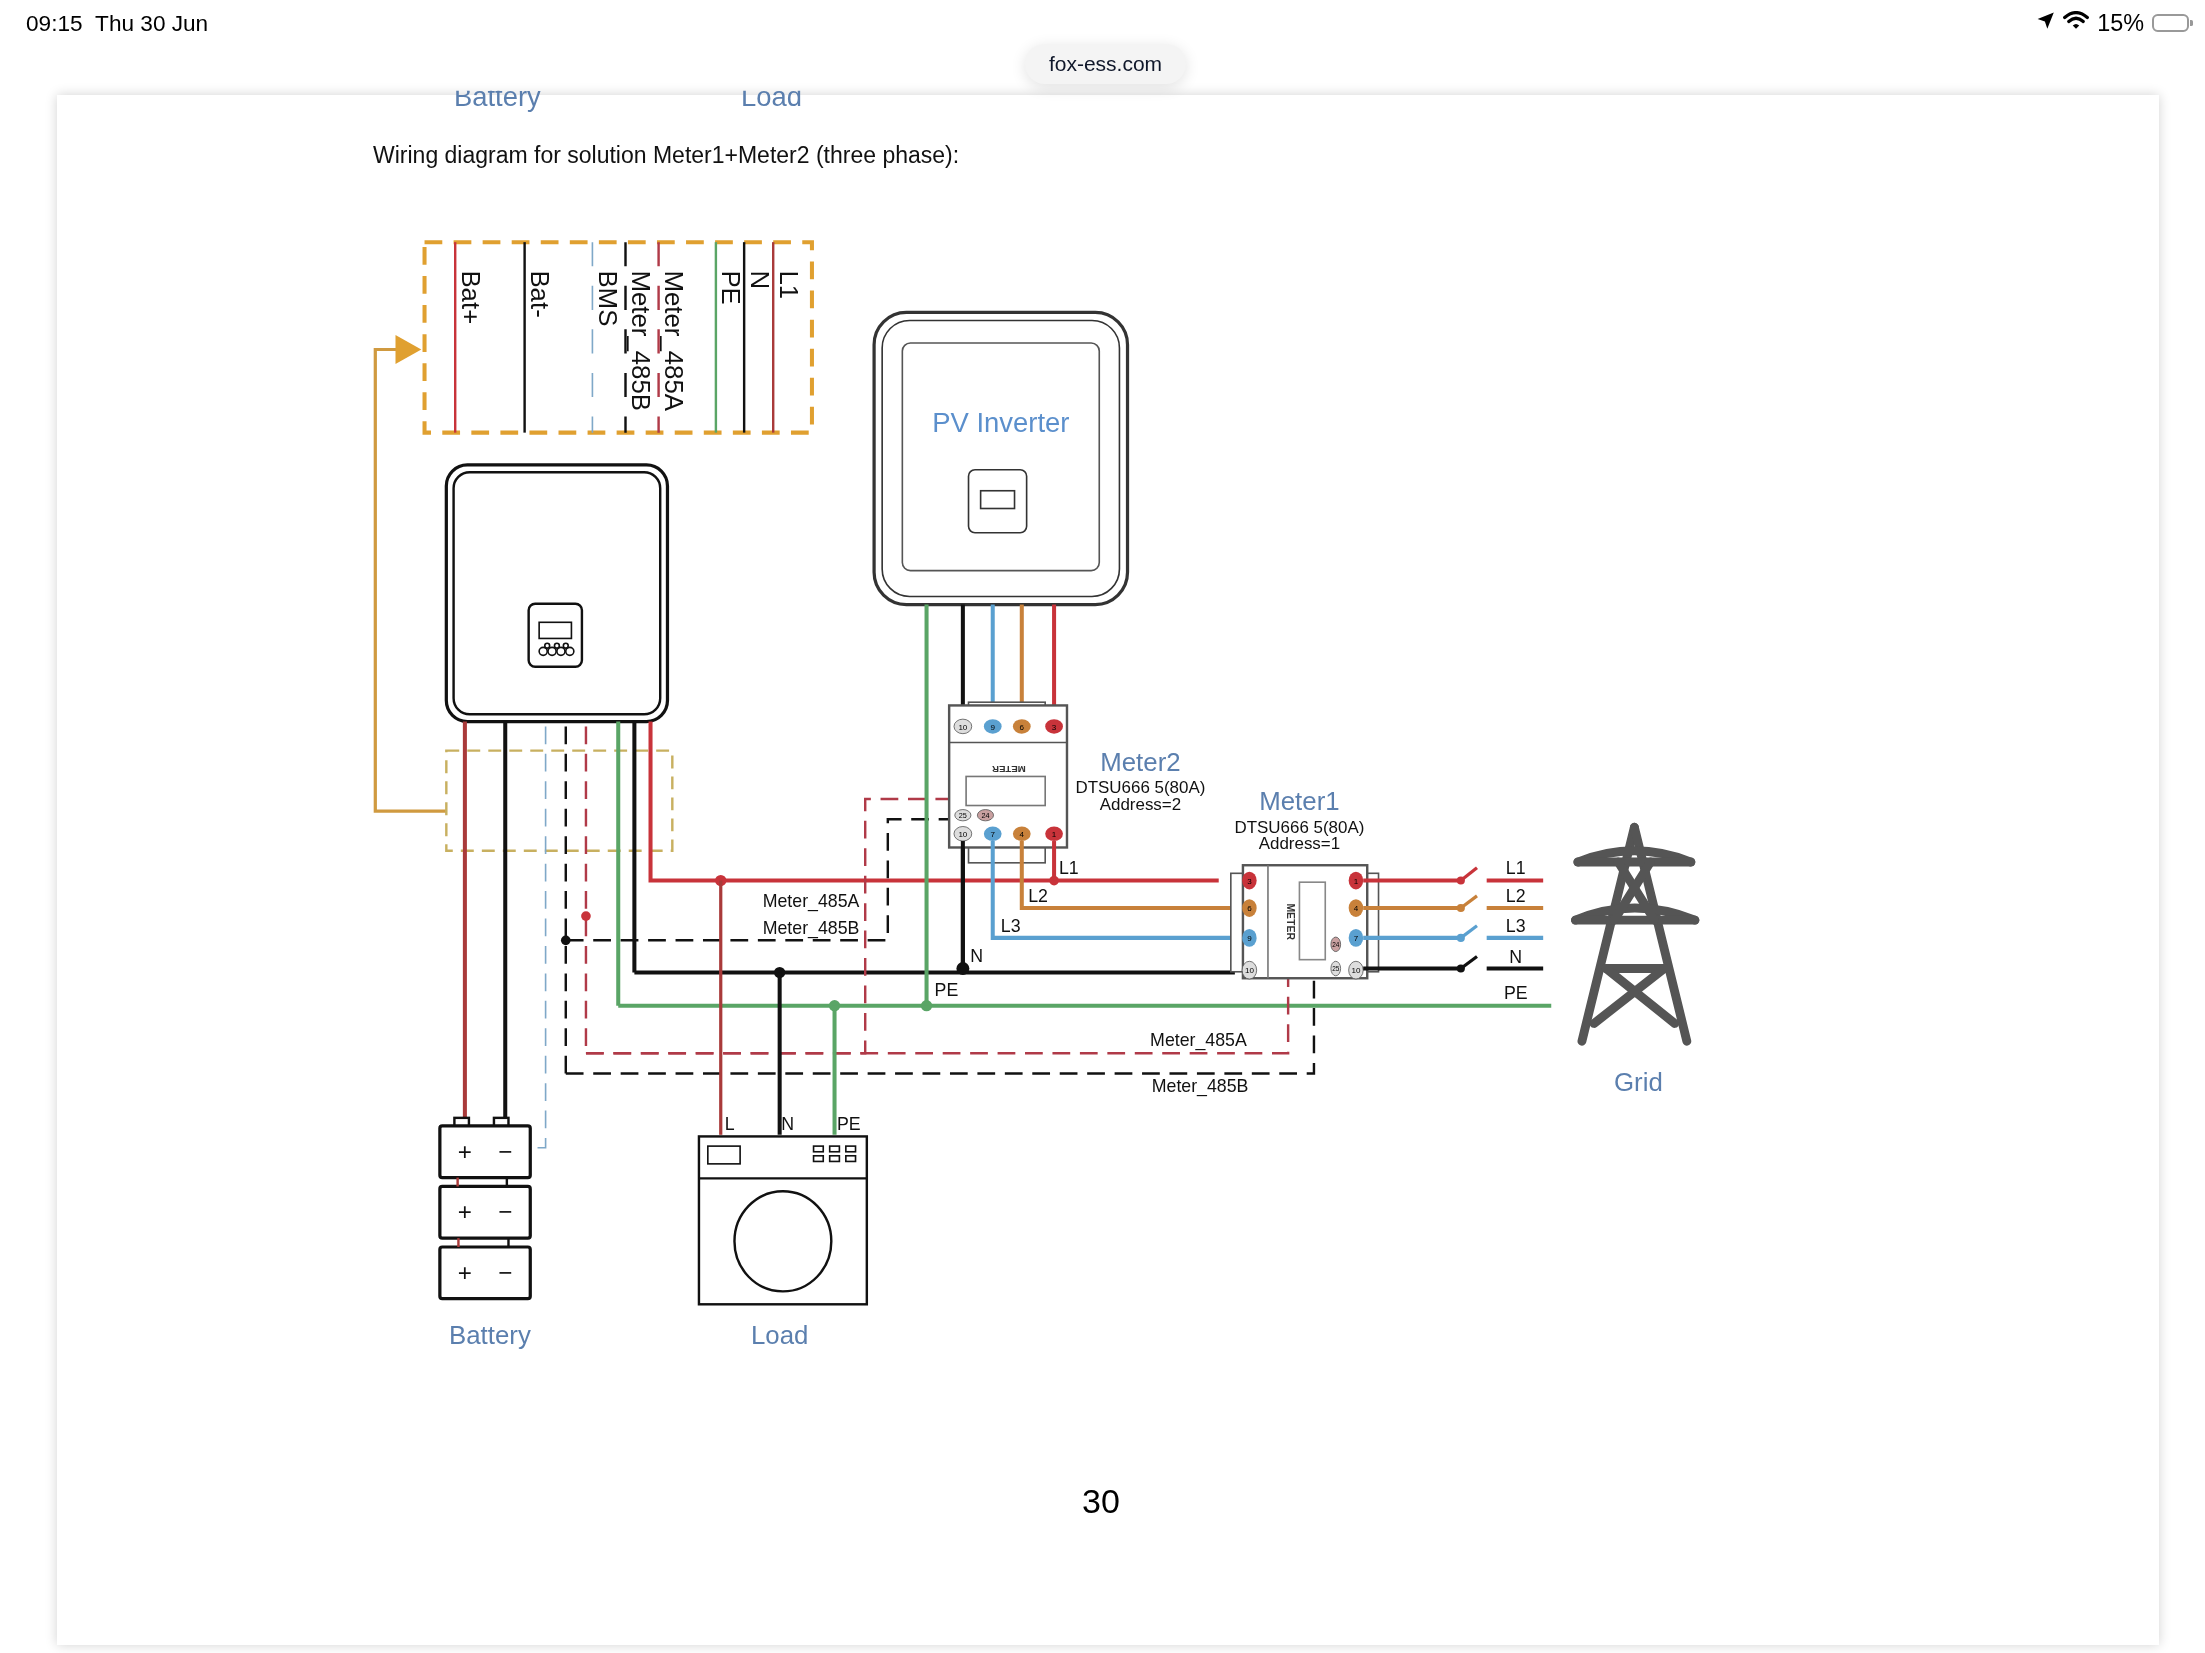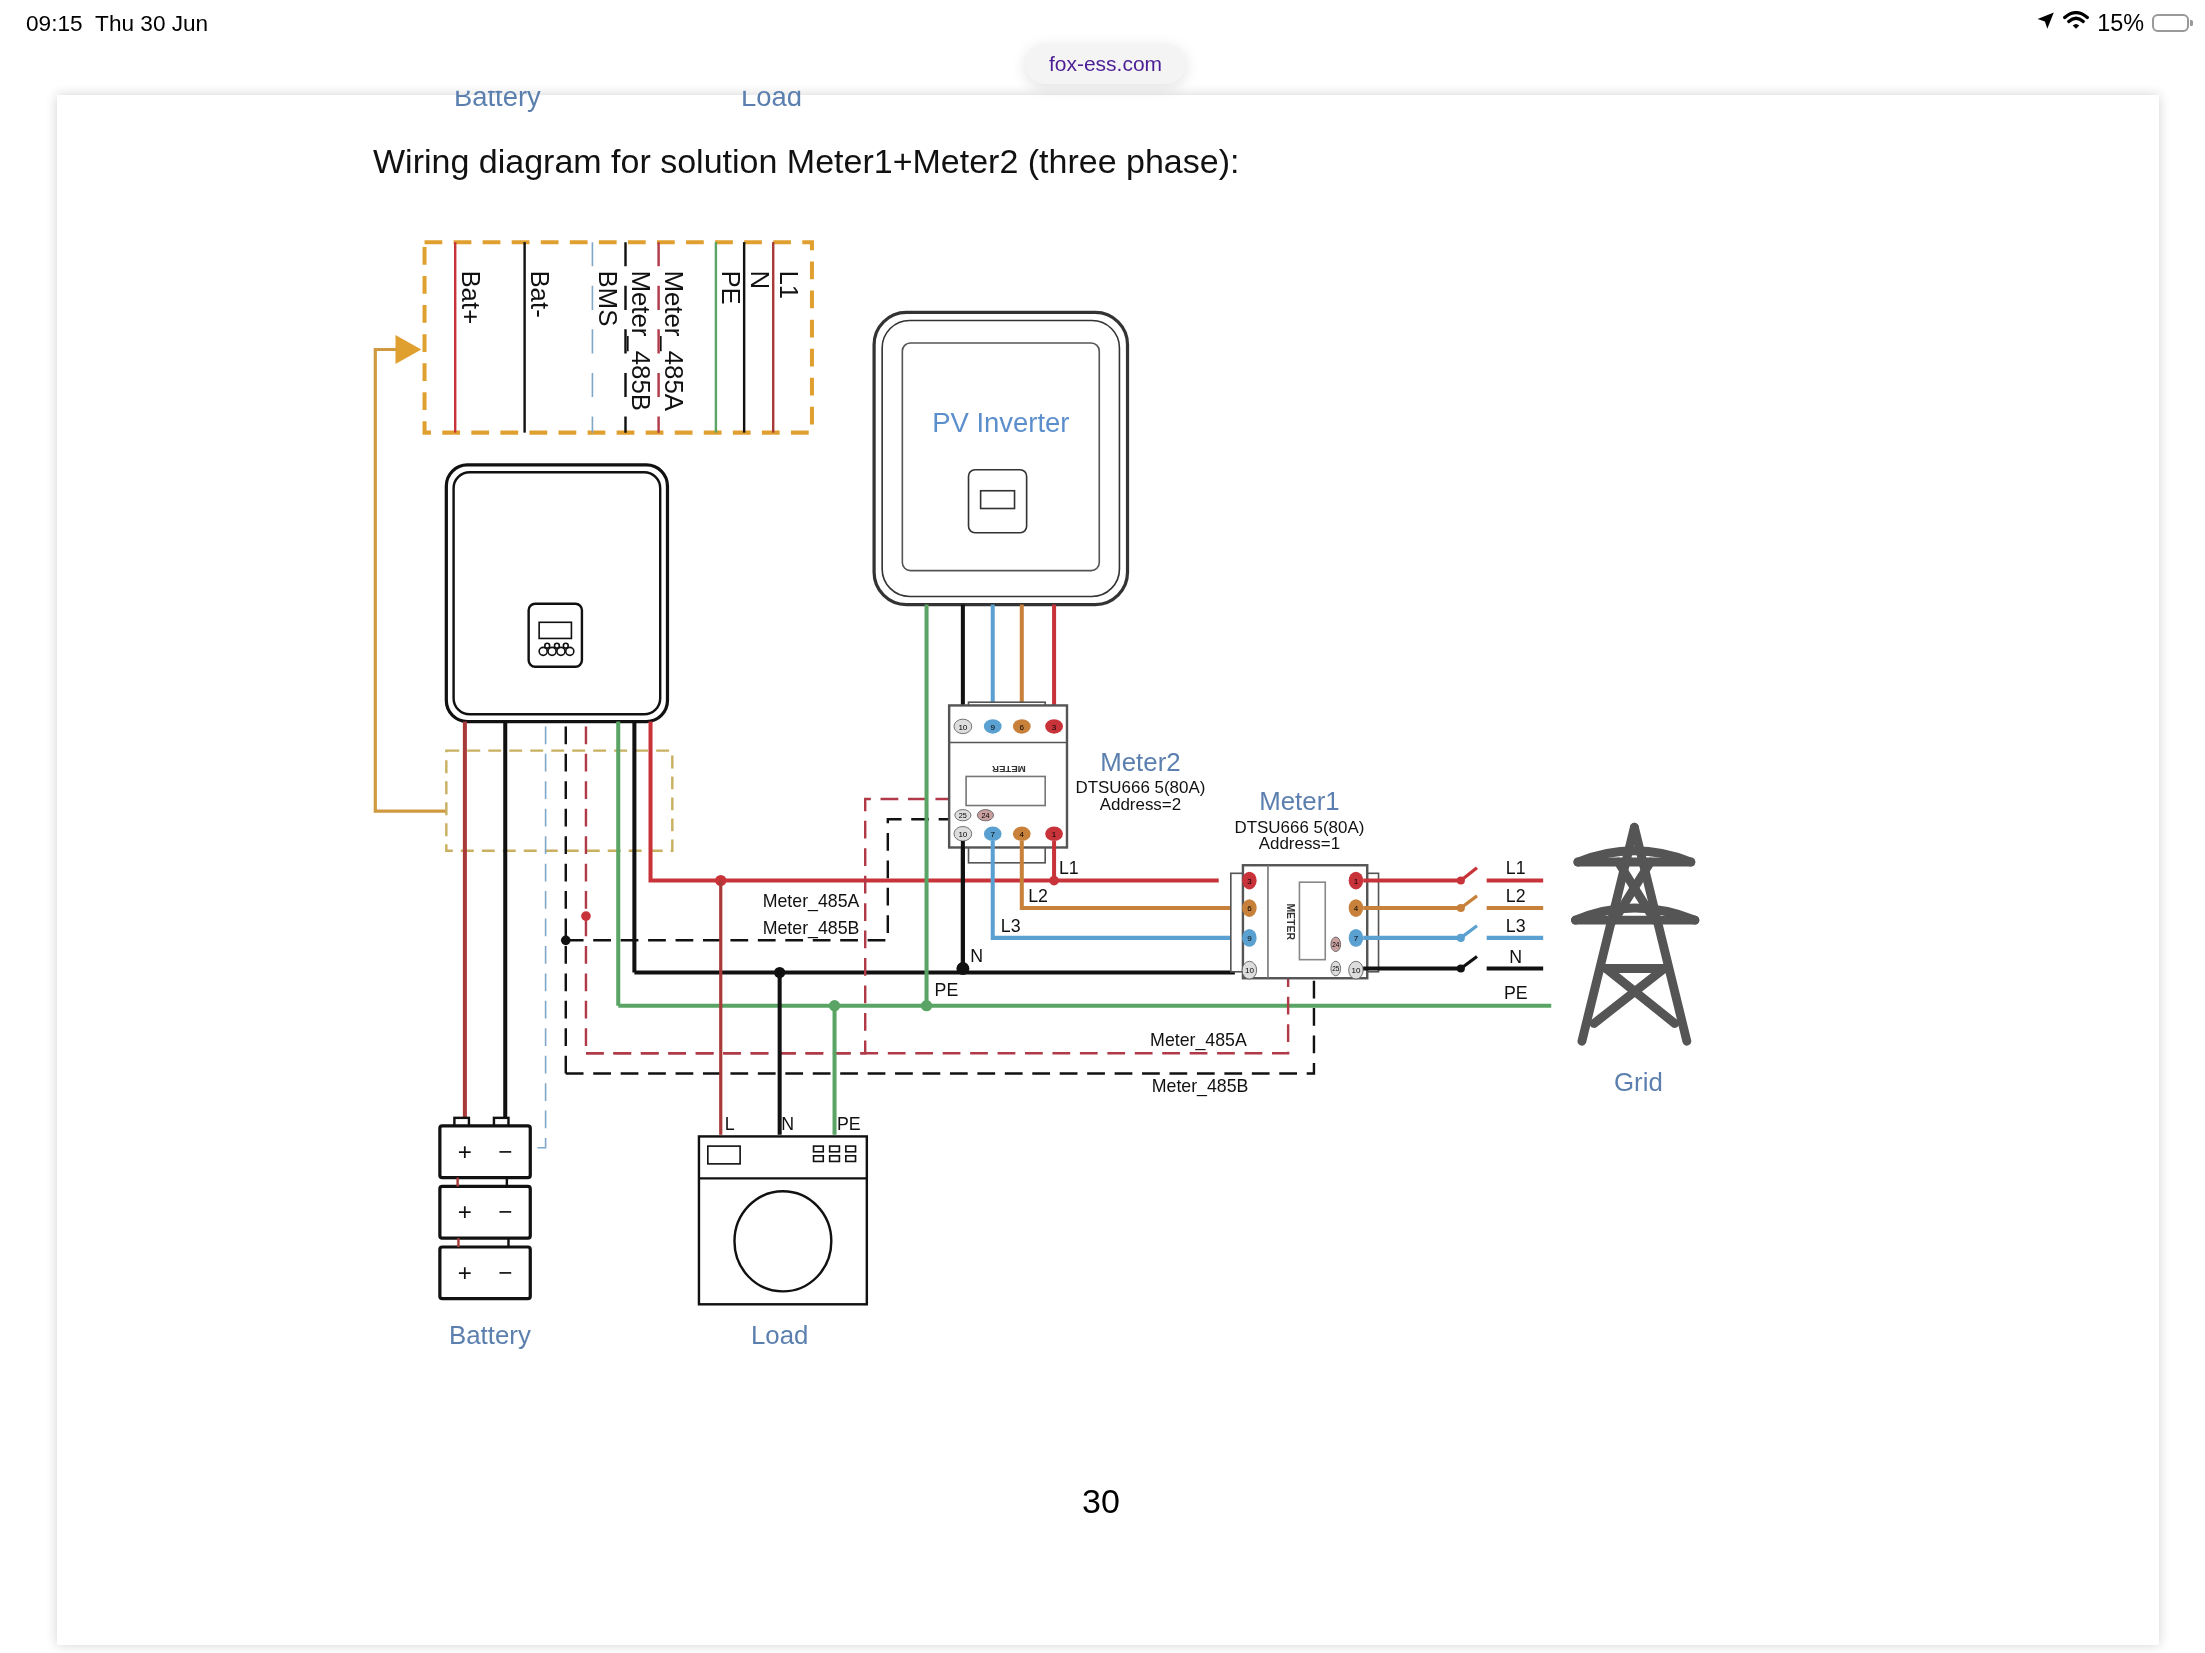--- a/index.html
+++ b/index.html
@@ -3,23 +3,23 @@
 <meta charset="utf-8">
 <style>
   html,body{margin:0;padding:0;background:#fff;}
   body{width:2205px;height:1653px;position:relative;overflow:hidden;font-family:"Liberation Sans",sans-serif;}
   .statusbar{position:absolute;left:0;top:0;width:2205px;height:57px;}
   .status-time{position:absolute;left:26px;top:11.3px;font-size:22.6px;color:#000;}
   .status-right{position:absolute;right:16px;top:9.7px;display:flex;align-items:center;gap:8px;font-size:23.4px;color:#000;}
   .battery-glyph{width:37px;height:18px;border:2.4px solid #999;border-radius:5.7px;position:relative;box-sizing:border-box;padding:1.6px;}
   .battery-glyph .fill{width:96%;height:100%;background:#000;border-radius:2.4px;}
   .battery-glyph::after{content:"";position:absolute;right:-5.7px;top:4px;width:2.4px;height:5.7px;background:#999;border-radius:0 1.6px 1.6px 0;}
-  .url-pill{position:absolute;left:1025px;top:44px;width:161px;height:40px;border-radius:20px;background:#f4f4f4;box-shadow:0 3.2px 14.5px rgba(0,0,0,0.12);display:flex;align-items:center;justify-content:center;font-size:21px;color:#4c1d95;z-index:5;}
+  .url-pill{position:absolute;left:1025px;top:44px;width:161px;height:40px;border-radius:20px;background:#f4f4f4;box-shadow:0 3.2px 14.5px rgba(0,0,0,0.12);display:flex;align-items:center;justify-content:center;font-size:21px;color:#0f172a;z-index:5;}
   .page{position:absolute;left:57px;top:95px;width:2102px;height:1550px;background:#fff;box-shadow:0 0 11.3px rgba(0,0,0,0.18);}
-  .diagram-title{position:absolute;left:373px;top:142px;font-size:34px;color:#111;}
+  .diagram-title{position:absolute;left:373px;top:142px;font-size:23px;color:#111;}
   .cut-label{position:absolute;top:81px;font-size:27.4px;color:#5b7fae;clip-path:inset(9.7px 0 0 0);}
   svg#diagram{position:absolute;left:0;top:0;}
   .page-number{position:absolute;left:1082px;top:1482px;font-size:34px;color:#000;}
 </style>
 </head>
 <body>
 
 <div class="statusbar">
   <div class="status-time">
     <span>09:15</span>&nbsp;&nbsp;<span>Thu 30 Jun</span>

